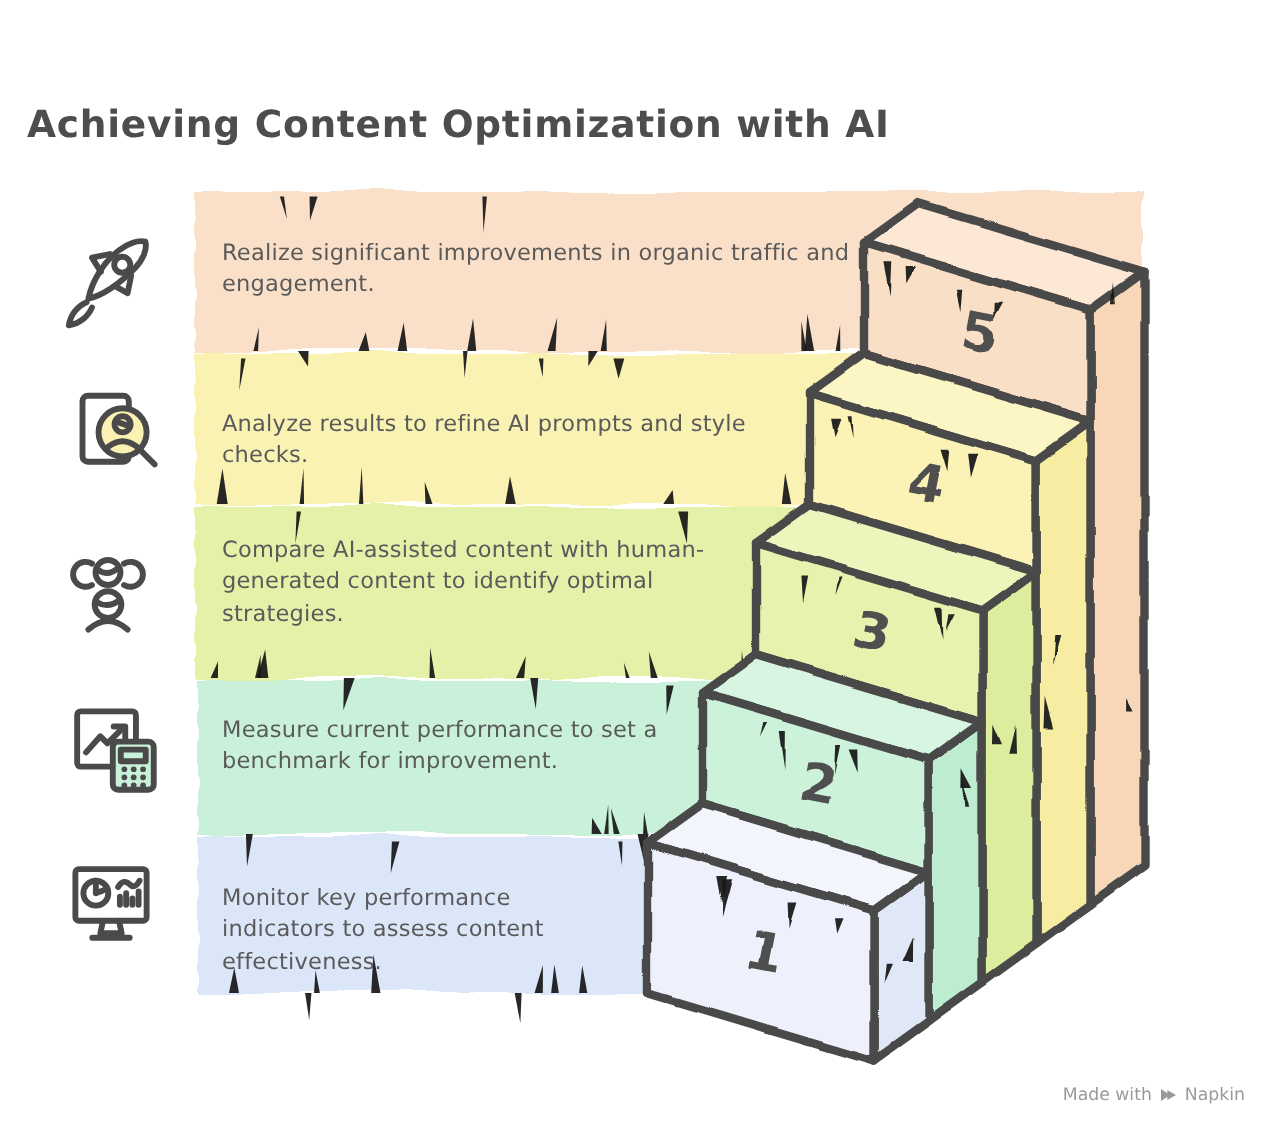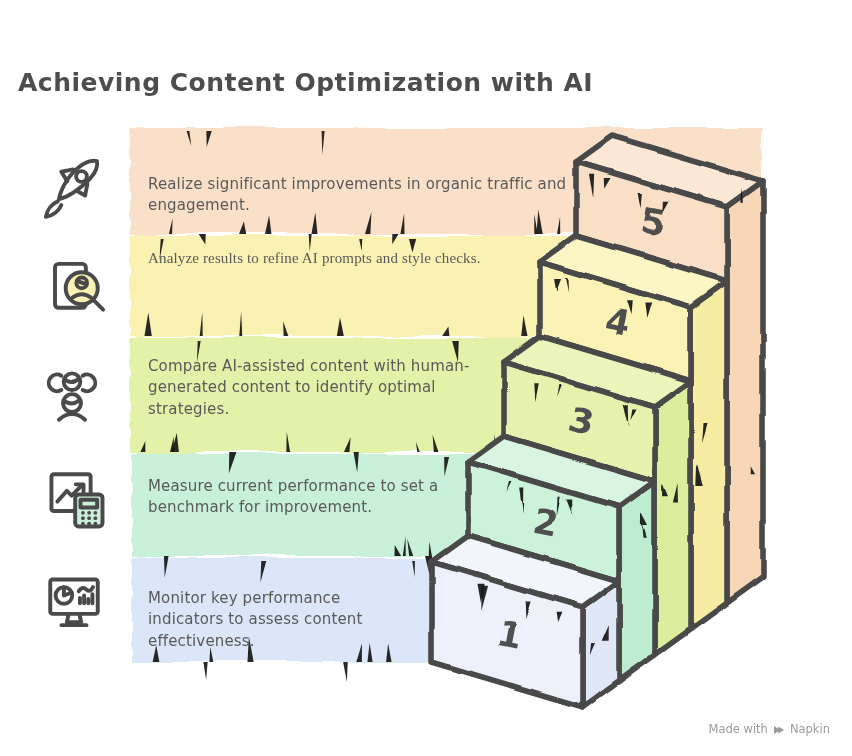--- a/index.html
+++ b/index.html
@@ -9,22 +9,22 @@
   .title{position:absolute;top:50px;left:0;width:100%;text-align:left;margin:18px;
          font-size:25px;font-weight:bold;letter-spacing:.5px;color:var(--title);}
   .band{position:absolute;filter:url(#roughen);}
   .band-5{left:130px;top:128px;width:632px;height:106px;}
   .band-4{left:130px;top:236px;width:574px;height:100px;}
   .band-3{left:130px;top:338px;width:538px;height:114px;}
   .band-2{left:132px;top:454px;width:500px;height:102px;}
   .band-1{left:132px;top:558px;width:464px;height:104px;}
   .band-label{position:absolute;font-size:15px;line-height:1.42;letter-spacing:.15px;
               color:var(--text);}
-  .label-5{left:148px;top:158px;width:482px;margin-top:16px;}
-  .label-4{left:148px;top:248px;width:402px;font-family:Liberation Serif, serif;}
+  .label-5{left:148px;top:158px;width:482px;}
+  .label-4{left:148px;top:272px;width:402px;}
   .label-3{left:148px;top:356px;width:352px;}
   .label-2{left:148px;top:476px;width:332px;}
   .label-1{left:148px;top:574px;width:252px;margin-top:14px;}
   .icon{position:absolute;width:76px;height:76px;}
   .icon svg{width:100%;height:100%;fill:none;stroke:var(--outline);stroke-width:3.3;
             stroke-linecap:round;stroke-linejoin:round;}
   .icon-5{left:34px;top:148px;}
   .icon-4{left:36px;top:252px;}
   .icon-3{left:34px;top:352px;}
   .icon-2{left:36px;top:460px;}

